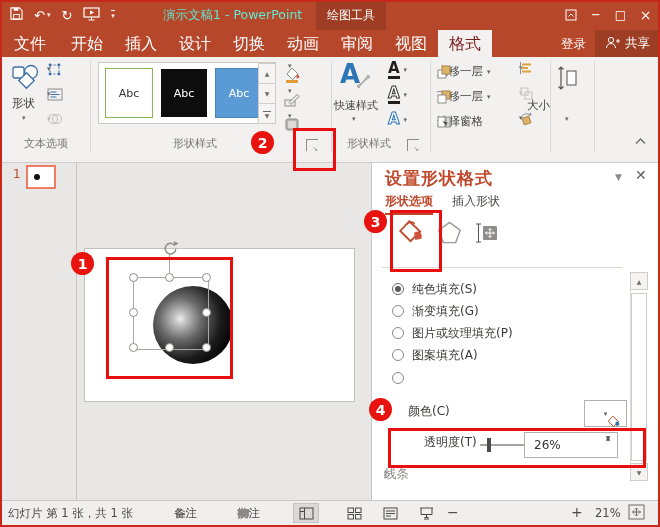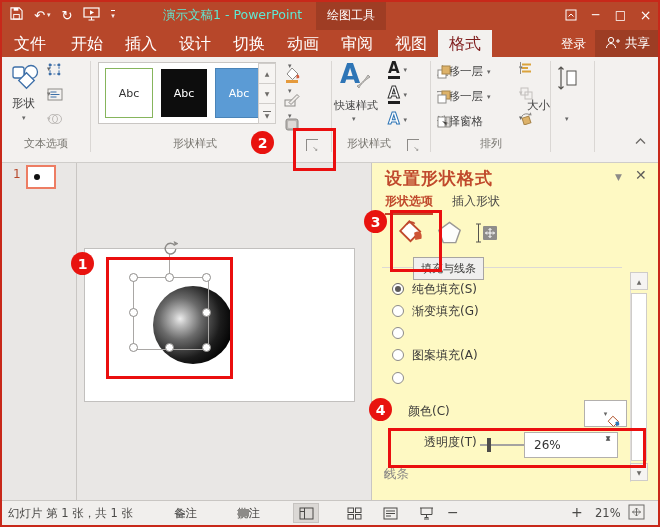--- a/index.html
+++ b/index.html
@@ -54,21 +54,21 @@
   .thumb .dot{position:absolute;left:6px;top:7px;width:6px;height:6px;border-radius:50%;background:#111}
 
   .slide{position:absolute;left:84px;top:248px;width:269px;height:152px;background:#fff;border:1px solid #c2c0be}
   .sphere{position:absolute;left:153px;top:286px;width:80px;height:78px;border-radius:50%;
           background:radial-gradient(circle at 34% 42%, #ededed 0%, #bdbdbd 10%, #6a6a6a 30%, #1c1c1c 58%, #000 80%)}
   .selbox{position:absolute;left:133px;top:277px;width:74px;height:71px;border:1px solid #a9a7a5}
   .handle{position:absolute;width:9px;height:9px;border-radius:50%;background:#fff;border:1px solid #8f8d8b;box-sizing:border-box}
   .rot-line{position:absolute;left:169px;top:254px;width:1px;height:23px;background:#a9a7a5}
 
   
-  .pane{position:absolute;left:372px;top:163px;width:286px;height:337px;background:#fef9c3}
+  .pane{position:absolute;left:372px;top:163px;width:286px;height:337px;background:#ffffff}
   .pane *{position:absolute}
   .pane-title{left:13px;top:4px;font-size:17px;font-weight:bold;color:#c0492c;letter-spacing:1px;white-space:nowrap}
   .pane-caret{left:243px;top:9px;font-size:9px;color:#8d8b88}
   .pane-close{left:263px;top:4px;font-size:14px;color:#5f5d5b}
   .ptab{top:30px;font-size:12px;white-space:nowrap}
   .ptab.on{left:13px;color:#c0492c;font-weight:bold;border-bottom:2px solid #c0492c;padding-bottom:3px}
   .ptab.off{left:80px;color:#4a4947}
   .sep{left:10px;top:104px;width:240px;height:1px;background:#ddd9d5}
   .tooltip{left:41px;top:94px;padding:3px 7px;background:#f0efee;border:1px solid #a8a5a2;font-size:11px;color:#3b3a39;z-index:5;white-space:nowrap}
   .radio-row{left:20px;height:16px;display:flex;align-items:center;gap:8px;font-size:12px;color:#3b3a39;white-space:nowrap}
@@ -298,21 +298,20 @@
         <span class="dd" style="position:static;color:#c3c0bd">▾</span>
       </span>
     <span style="left:519px;top:57px;display:flex;gap:3px;align-items:center">
         <svg width="14" height="14" viewBox="0 0 14 14">
           <rect x="4" y="6" width="7" height="7" transform="rotate(-18 7.5 9.5)" fill="#ddb269" stroke="#a8854a"></rect>
           <path d="M3 5a5 4 0 0 1 8-1" fill="none" stroke="#8d8b88"></path>
           <path d="M11.8 1.2l.8 3.4-3.2-.6z" fill="#8d8b88"></path>
         </svg>
         <span class="dd" style="position:static">▾</span>
       </span>
-    <span class="glabel" style="left:432px;width:118px">排列</span>
     <span class="gdiv" style="left:550px"></span>
 
     <span style="left:556px;top:7px">
         <svg width="24" height="28" viewBox="0 0 24 28">
           <path d="M5 3v22M2.5 5.5L5 3l2.5 2.5M2.5 22.5L5 25l2.5-2.5" fill="none" stroke="#55534f" stroke-width="1.2"></path>
           <rect x="11" y="7" width="9" height="14" fill="#fff" stroke="#55534f"></rect>
         </svg>
       </span>
     <span class="rlabel" style="left:527px;top:41px">大小</span>
     <span class="dd" style="left:565px;top:58px">▾</span>
@@ -369,32 +368,32 @@
         </svg>
       </span>
     <span style="left:102px;top:58px">
         <svg width="24" height="24" viewBox="0 0 24 24">
           <path d="M2 3h5M4.5 3v18M2 21h5" stroke="#55534f" fill="none"></path>
           <rect x="9" y="5" width="14" height="14" rx="1" fill="#8f8d8a"></rect>
           <path d="M16 7.5v9M11.5 12h9M16 7.5l-1.5 1.5M16 7.5l1.5 1.5M16 16.5l-1.5-1.5M16 16.5l1.5-1.5M11.5 12l1.5-1.5M11.5 12l1.5 1.5M20.5 12l-1.5-1.5M20.5 12l-1.5 1.5" stroke="#fff" fill="none"></path>
         </svg>
       </span>
     <span class="sep"></span>
-    <span class="tooltip">填充与线条</span>
 
     <span class="radio-row" style="top:118px">
         <span class="radio checked"></span>
         <span class="plabel" style="position:static">纯色填充(S)</span>
       </span>
     <span class="radio-row" style="top:140px">
         <span class="radio"></span>
         <span class="plabel" style="position:static">渐变填充(G)</span>
       </span>
     <span class="radio-row" style="top:162px">
         <span class="radio"></span>
+        <span class="plabel" style="position:static">图片或纹理填充(P)</span>
       </span>
     <span class="radio-row" style="top:184px">
         <span class="radio"></span>
         <span class="plabel" style="position:static">图案填充(A)</span>
       </span>
     <span class="radio-row" style="top:207px">
         <span class="radio"></span>
       </span>
 
     <span class="plabel" style="left:36px;top:240px">颜色(C)</span>

